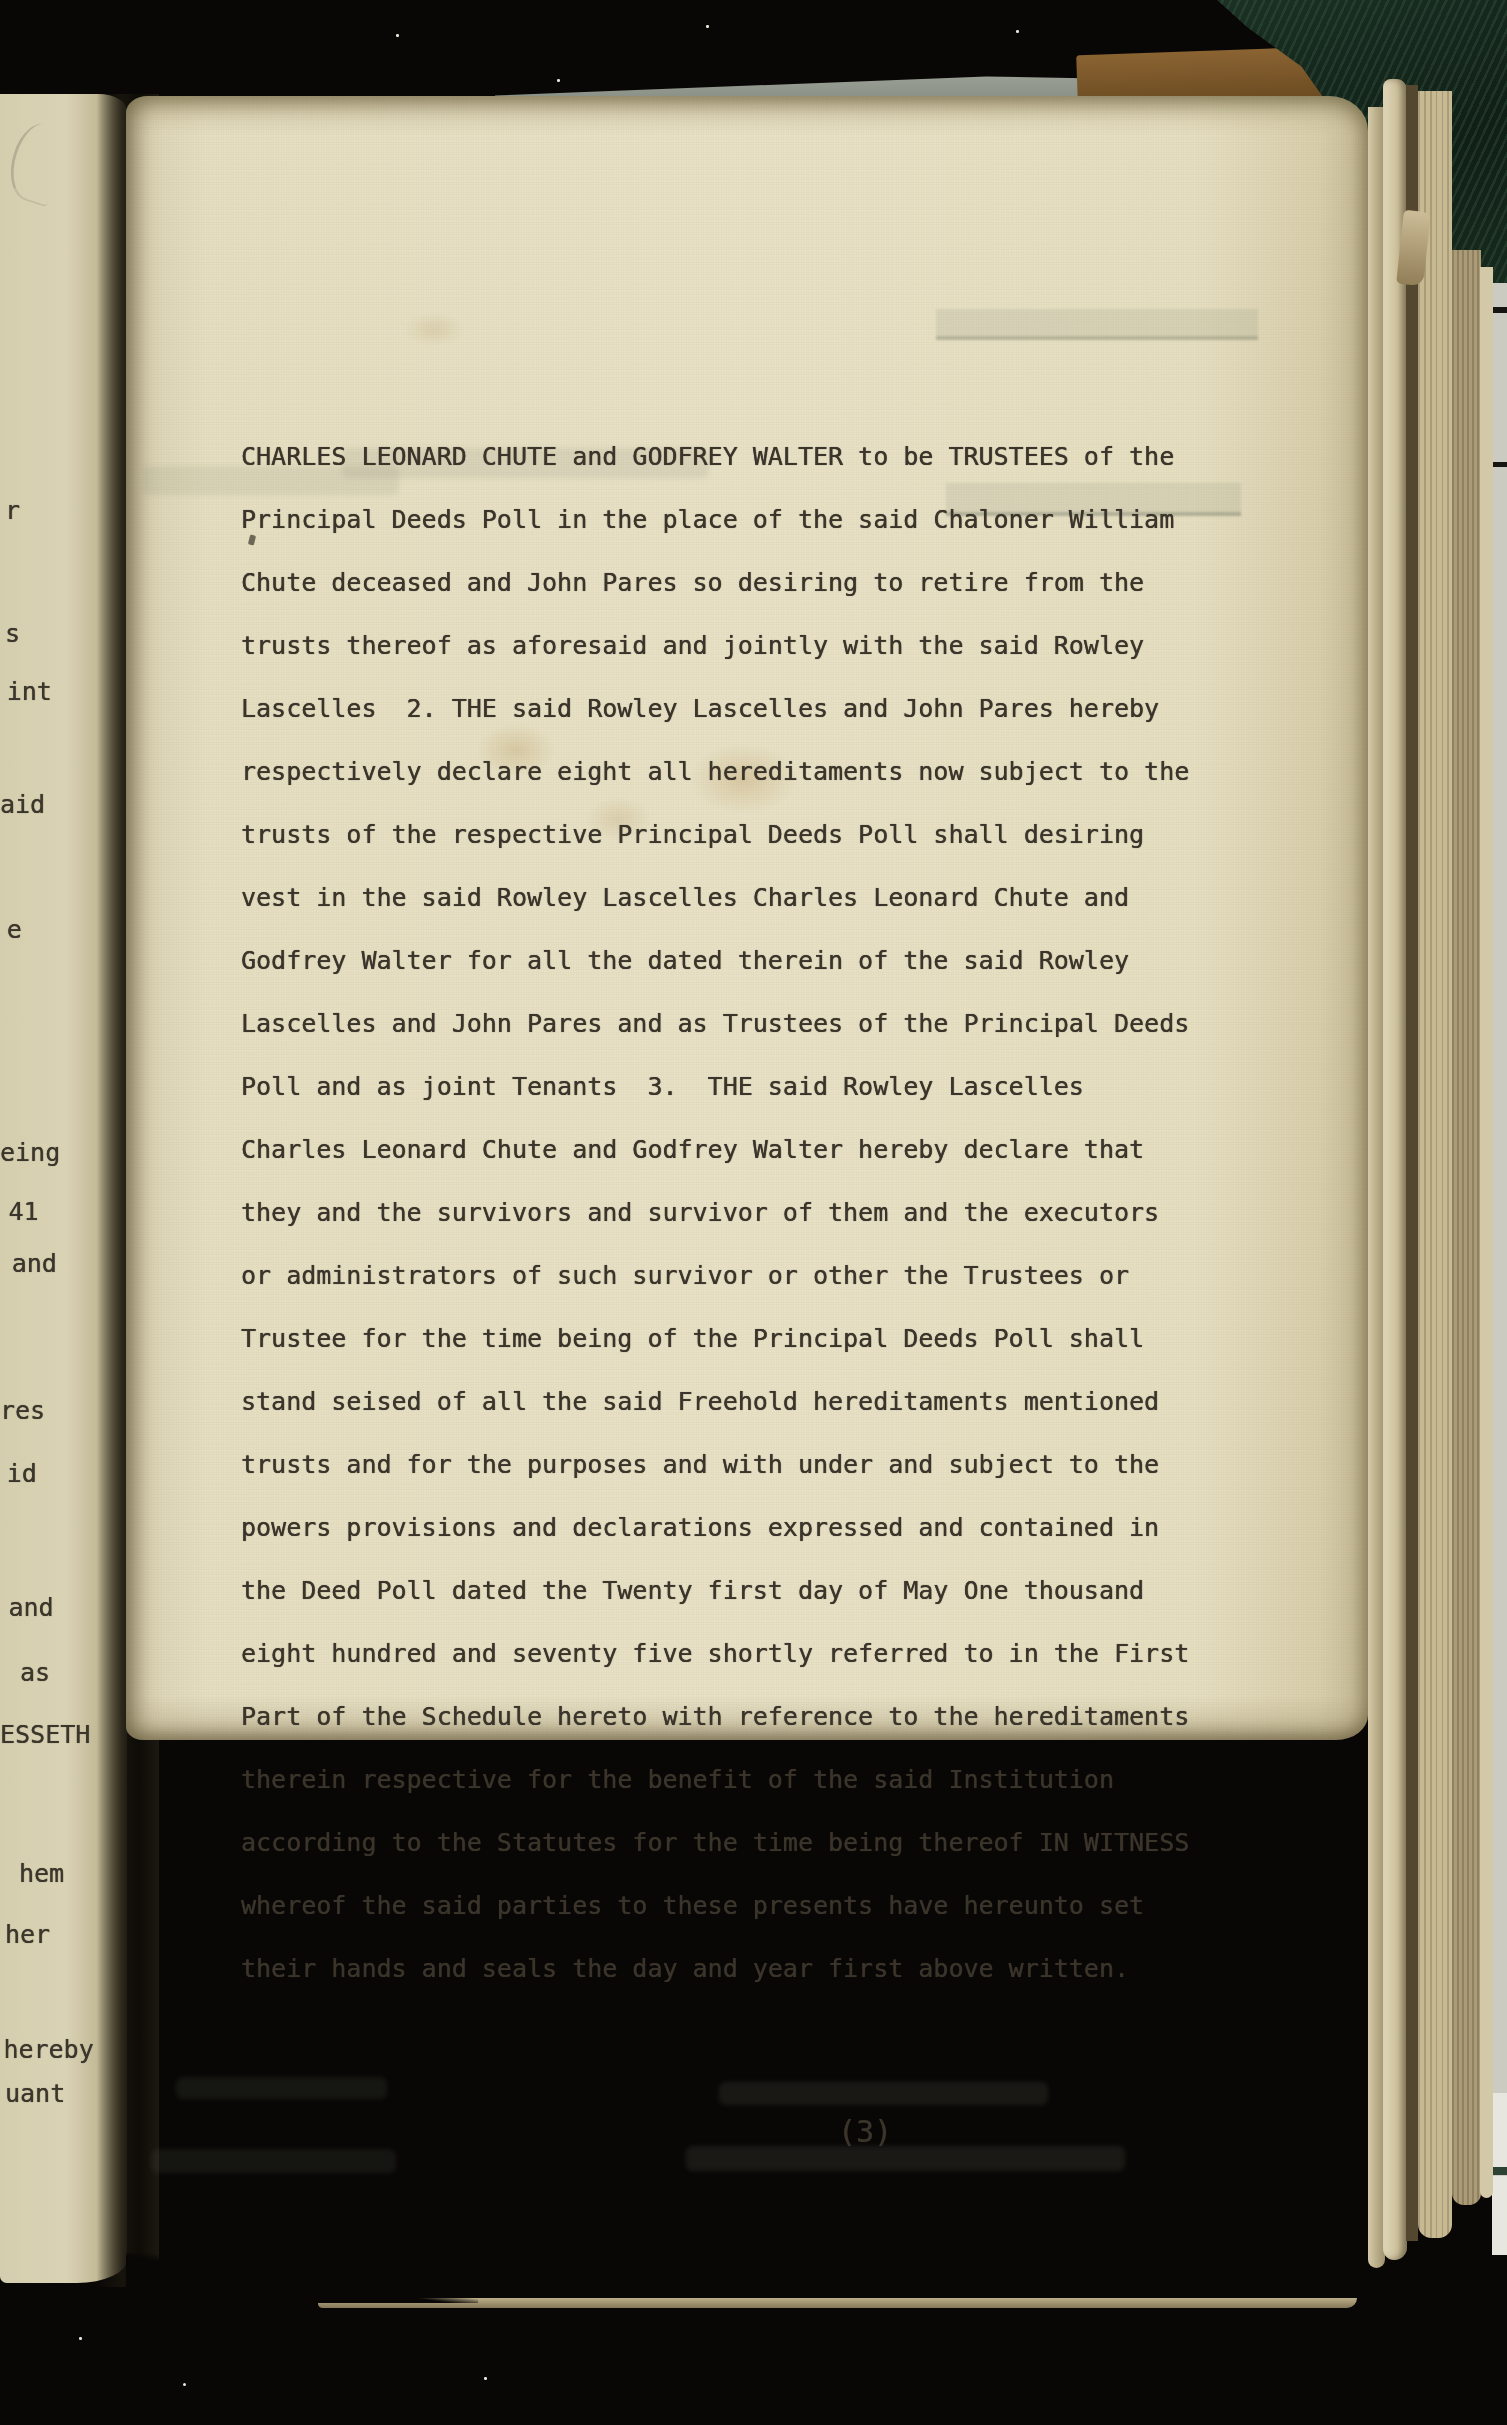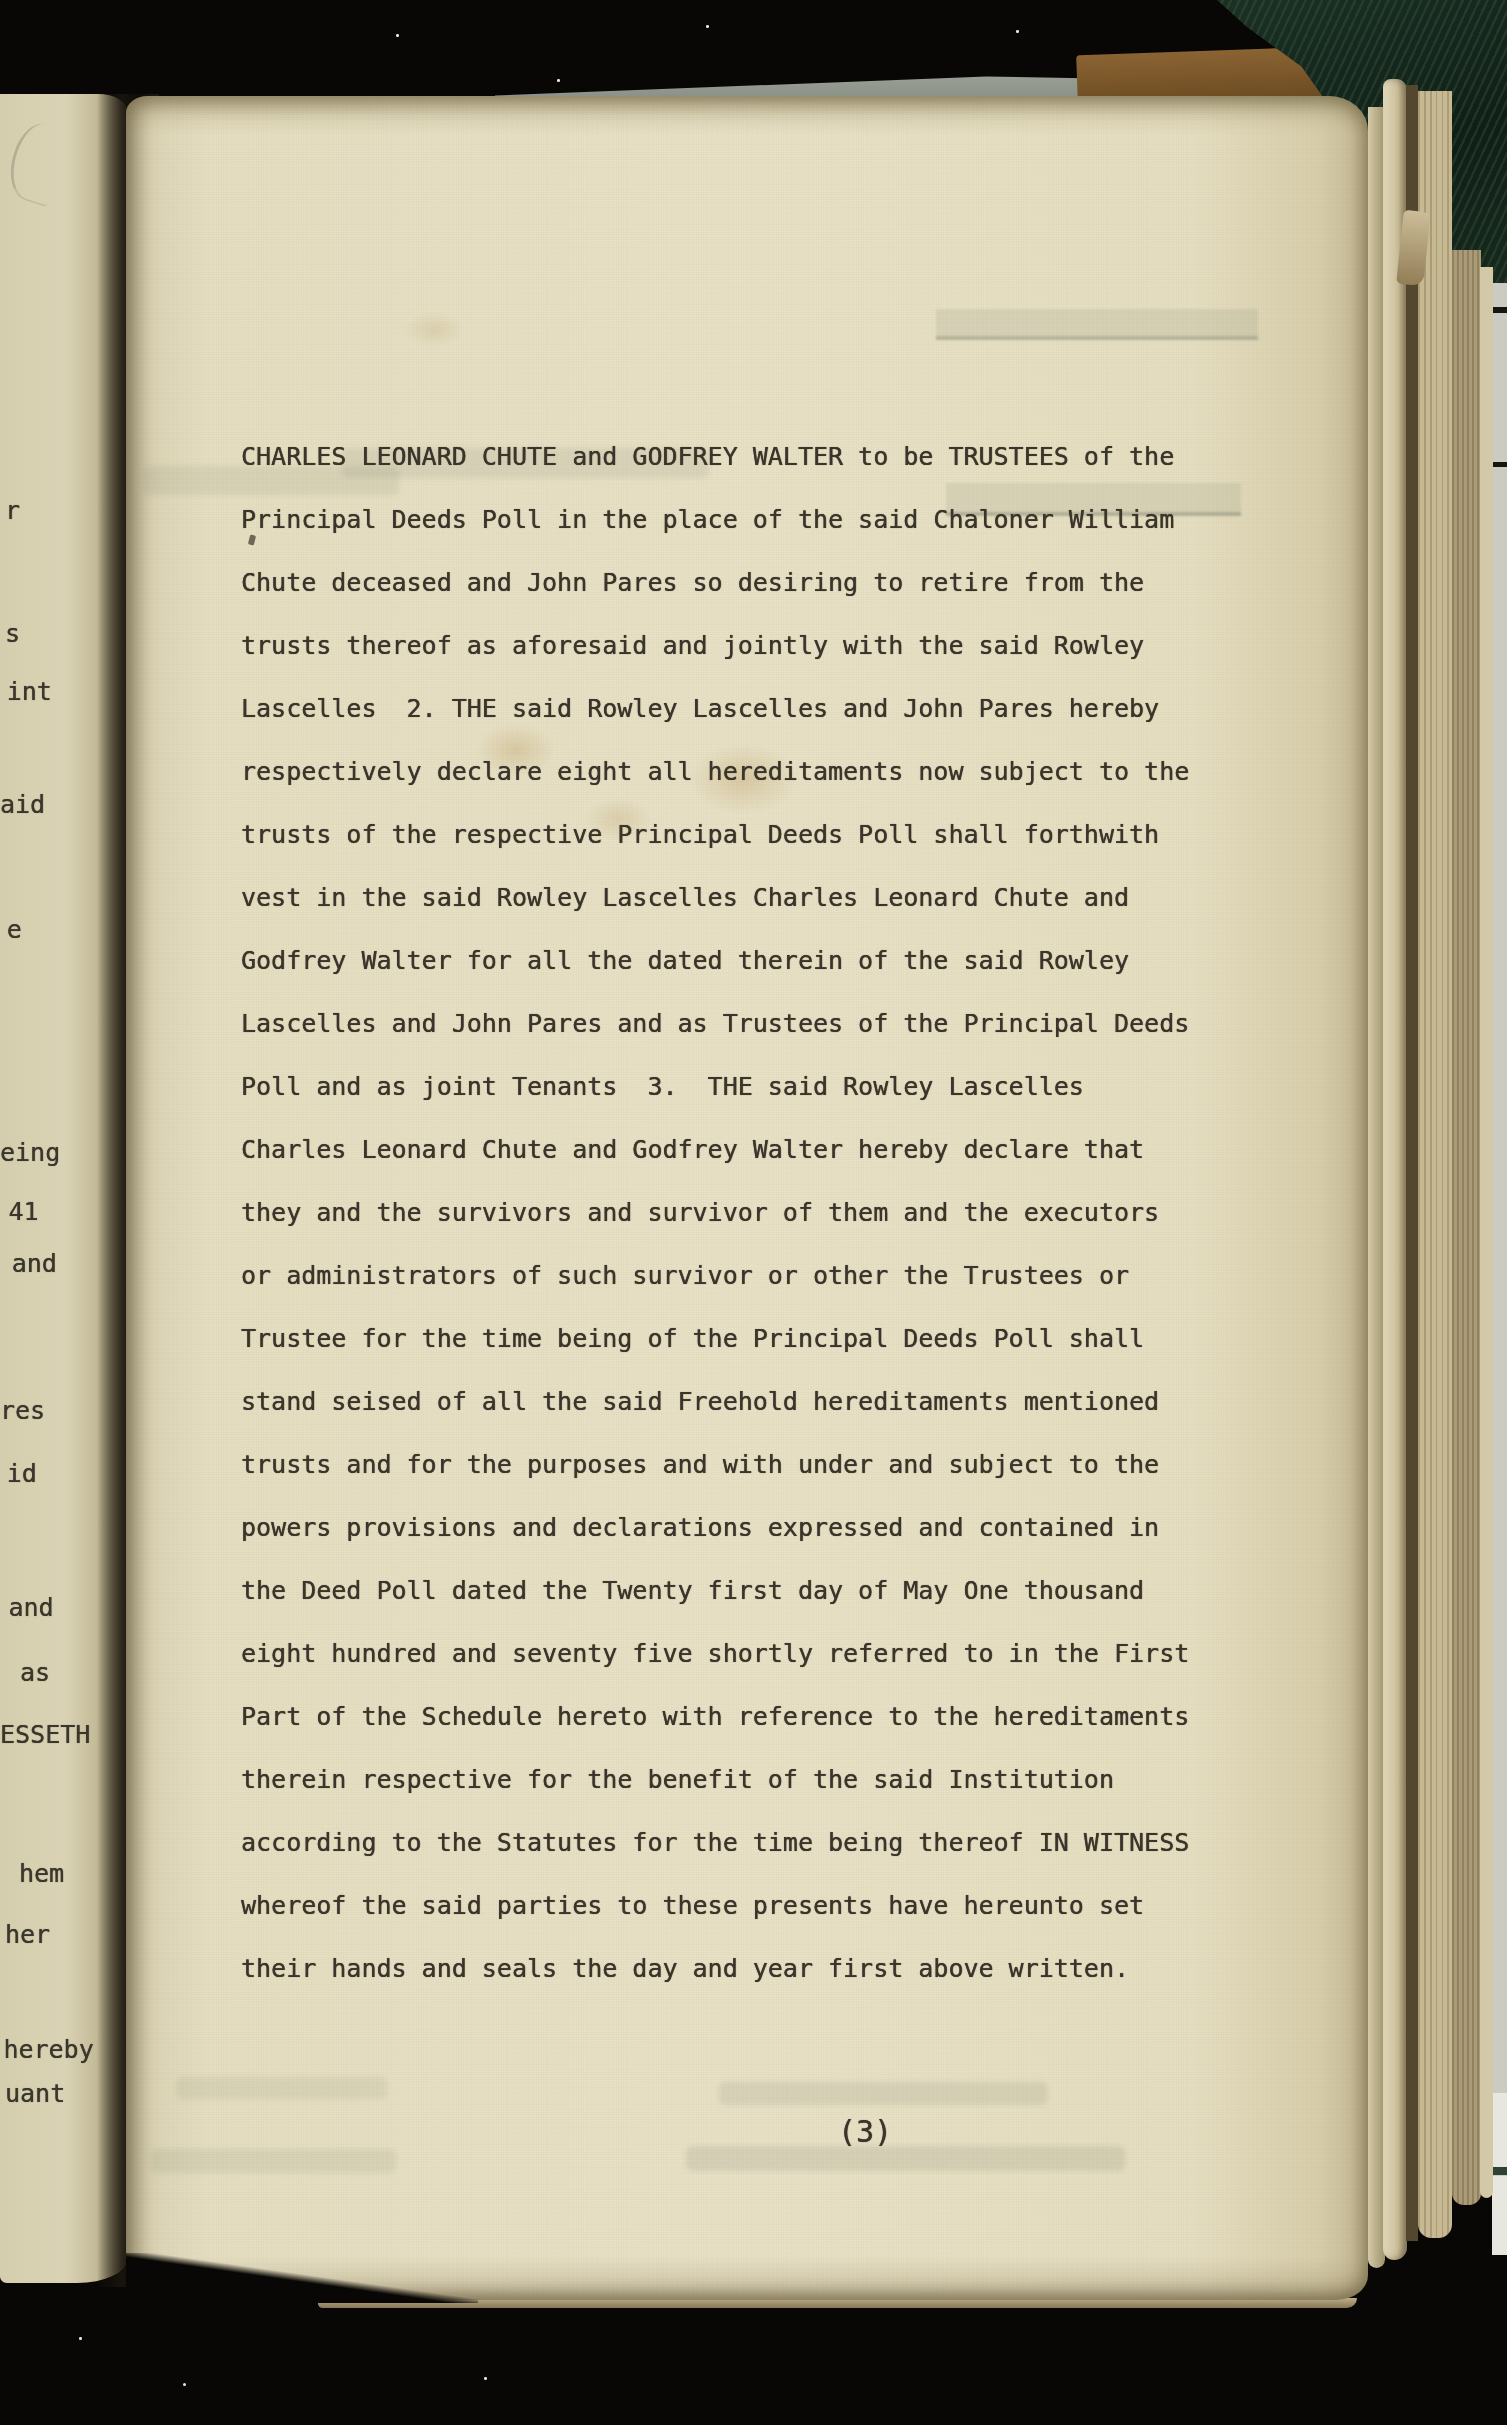--- a/index.html
+++ b/index.html
@@ -56,21 +56,21 @@
   }
 
   .gutter-shadow{
     left:97px;top:94px;width:62px;height:2193px;
     background:linear-gradient(90deg,rgba(40,36,24,0) 0%,rgba(28,24,15,0.75) 40%,rgba(14,12,7,0.92) 68%,rgba(45,40,27,0.55) 100%);
     z-index:5;
   }
 
   
   .main-page{
-    left:126px;top:96px;width:1242px;height:2204px;
+    left:126px;top:96px;width:1242px;height:1644px;
     background:
       repeating-linear-gradient(0deg,rgba(125,115,82,0.03) 0 0.8px,rgba(0,0,0,0) 0.8px 2.5px),
       repeating-linear-gradient(90deg,rgba(125,115,82,0.03) 0 0.8px,rgba(0,0,0,0) 0.8px 2.5px),
       linear-gradient(180deg,rgba(176,163,125,0.45) 0,rgba(0,0,0,0) 39px),
       linear-gradient(0deg,rgba(150,136,100,0.40) 0,rgba(0,0,0,0) 44px),
       linear-gradient(90deg,#c7bd9d 0,#dcd4b5 25px,#e5deC1 80px,#e8e1c6 50%,#e5dec0 86%,#d8ceac 96%,#c2b691 100%);
     border-radius:22px 39px/17px 35px;
     border-bottom-left-radius:17px 13.4px;
     border-bottom-right-radius:32px 25px;
     box-shadow:
@@ -192,21 +192,21 @@
 
   <div class="stray-mark"></div>
 
   <div class="typed-text">
     <div class="tline">CHARLES LEONARD CHUTE and GODFREY WALTER to be TRUSTEES of the</div>
     <div class="tline">Principal Deeds Poll in the place of the said Chaloner William</div>
     <div class="tline">Chute deceased and John Pares so desiring to retire from the</div>
     <div class="tline">trusts thereof as aforesaid and jointly with the said Rowley</div>
     <div class="tline">Lascelles  2. THE said Rowley Lascelles and John Pares hereby</div>
     <div class="tline">respectively declare eight all hereditaments now subject to the</div>
-    <div class="tline">trusts of the respective Principal Deeds Poll shall forthwith</div>
+    <div class="tline">trusts of the respective Principal Deeds Poll shall desiring</div>
     <div class="tline">vest in the said Rowley Lascelles Charles Leonard Chute and</div>
     <div class="tline">Godfrey Walter for all the dated therein of the said Rowley</div>
     <div class="tline">Lascelles and John Pares and as Trustees of the Principal Deeds</div>
     <div class="tline">Poll and as joint Tenants  3.  THE said Rowley Lascelles</div>
     <div class="tline">Charles Leonard Chute and Godfrey Walter hereby declare that</div>
     <div class="tline">they and the survivors and survivor of them and the executors</div>
     <div class="tline">or administrators of such survivor or other the Trustees or</div>
     <div class="tline">Trustee for the time being of the Principal Deeds Poll shall</div>
     <div class="tline">stand seised of all the said Freehold hereditaments mentioned</div>
     <div class="tline">trusts and for the purposes and with under and subject to the</div>

